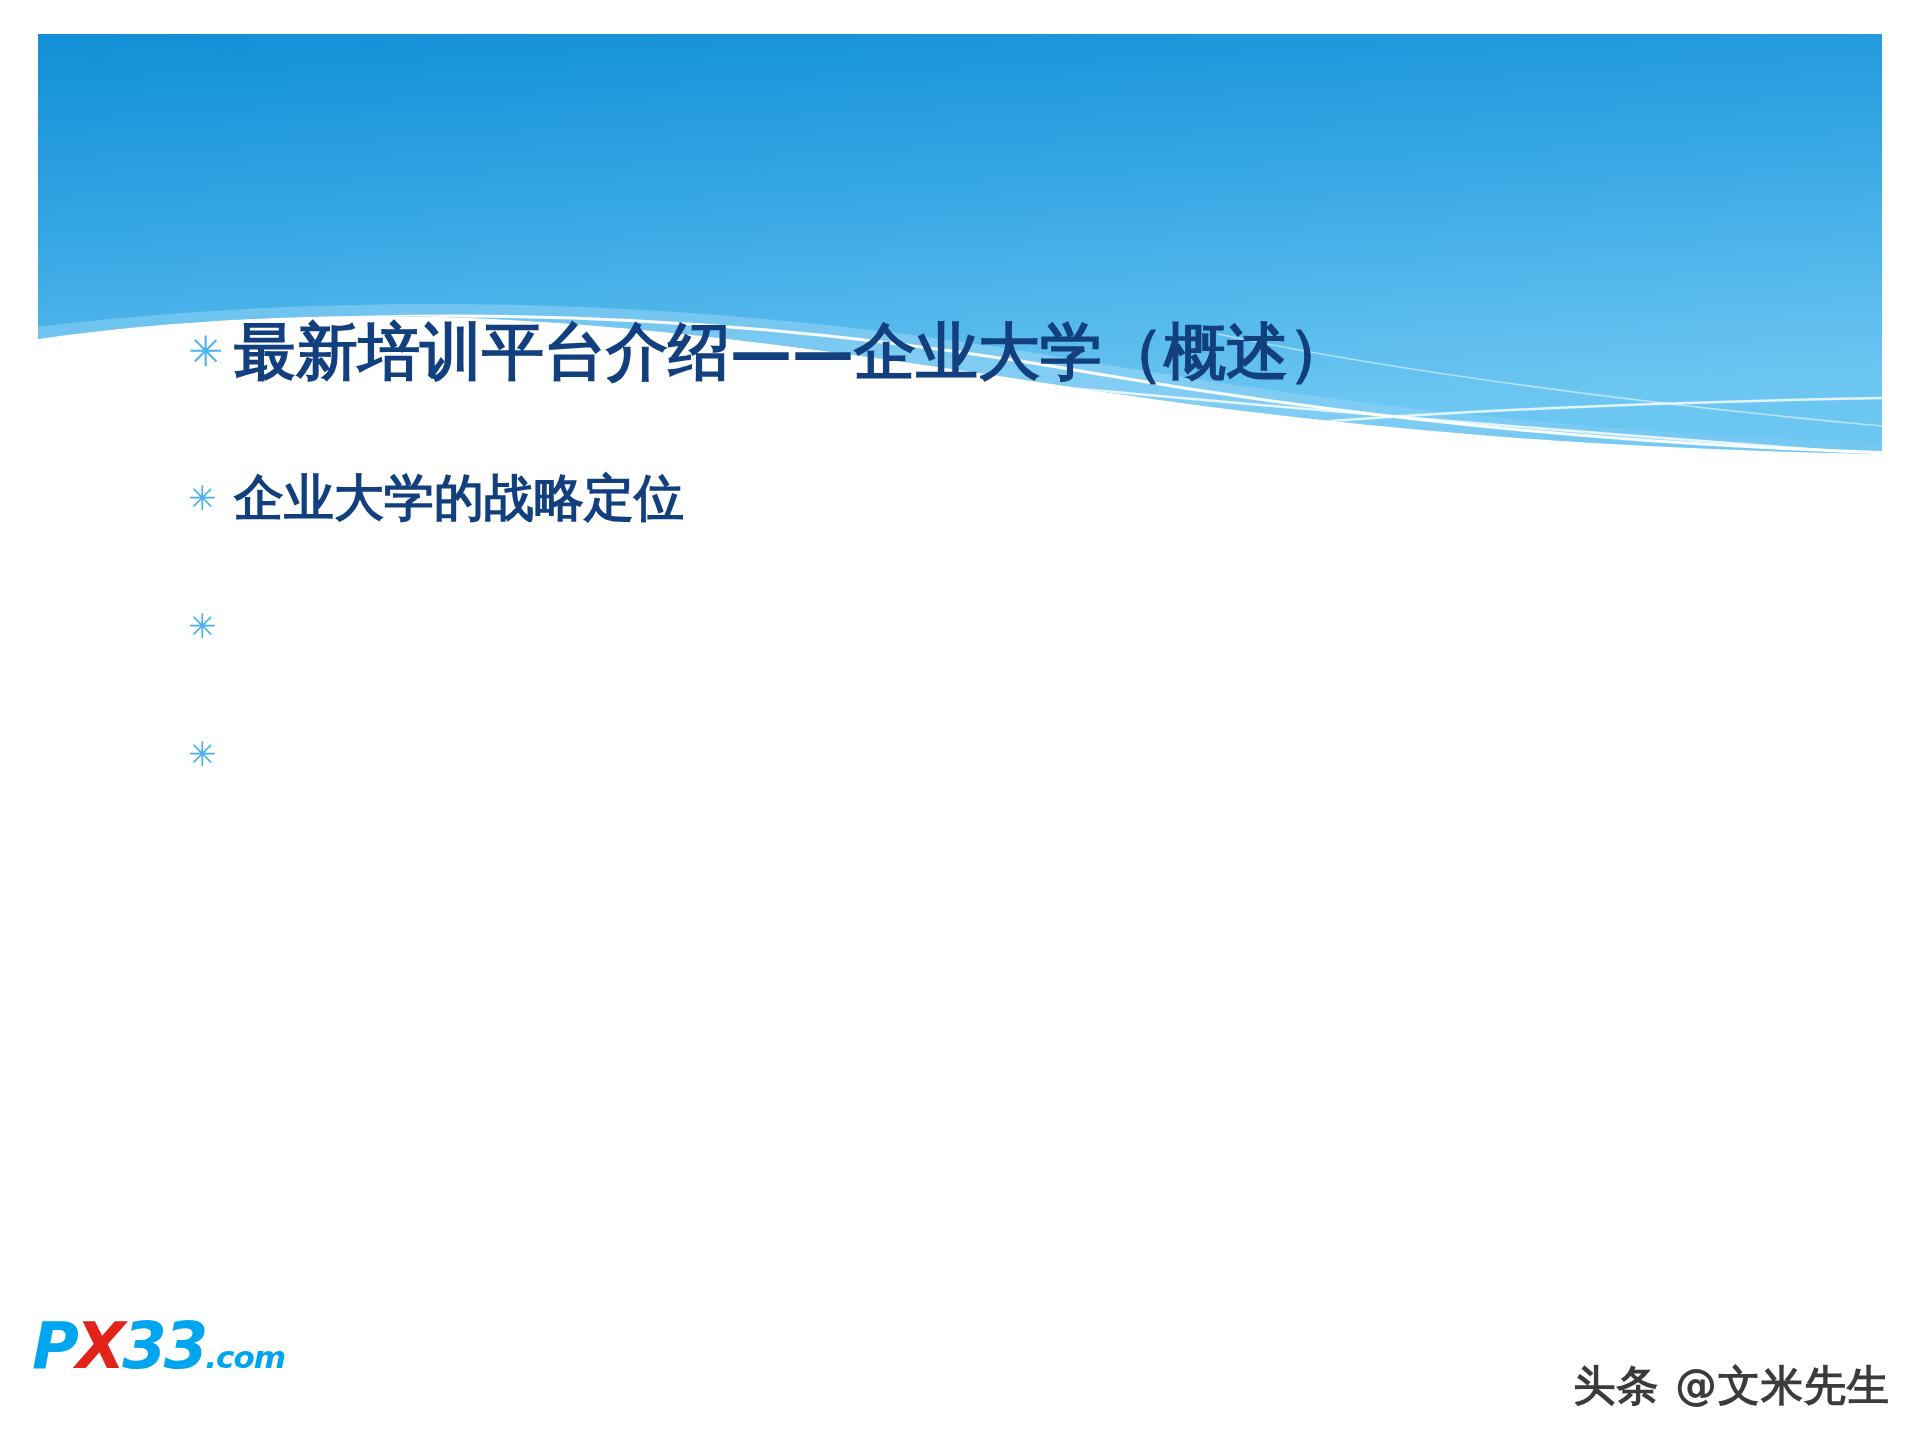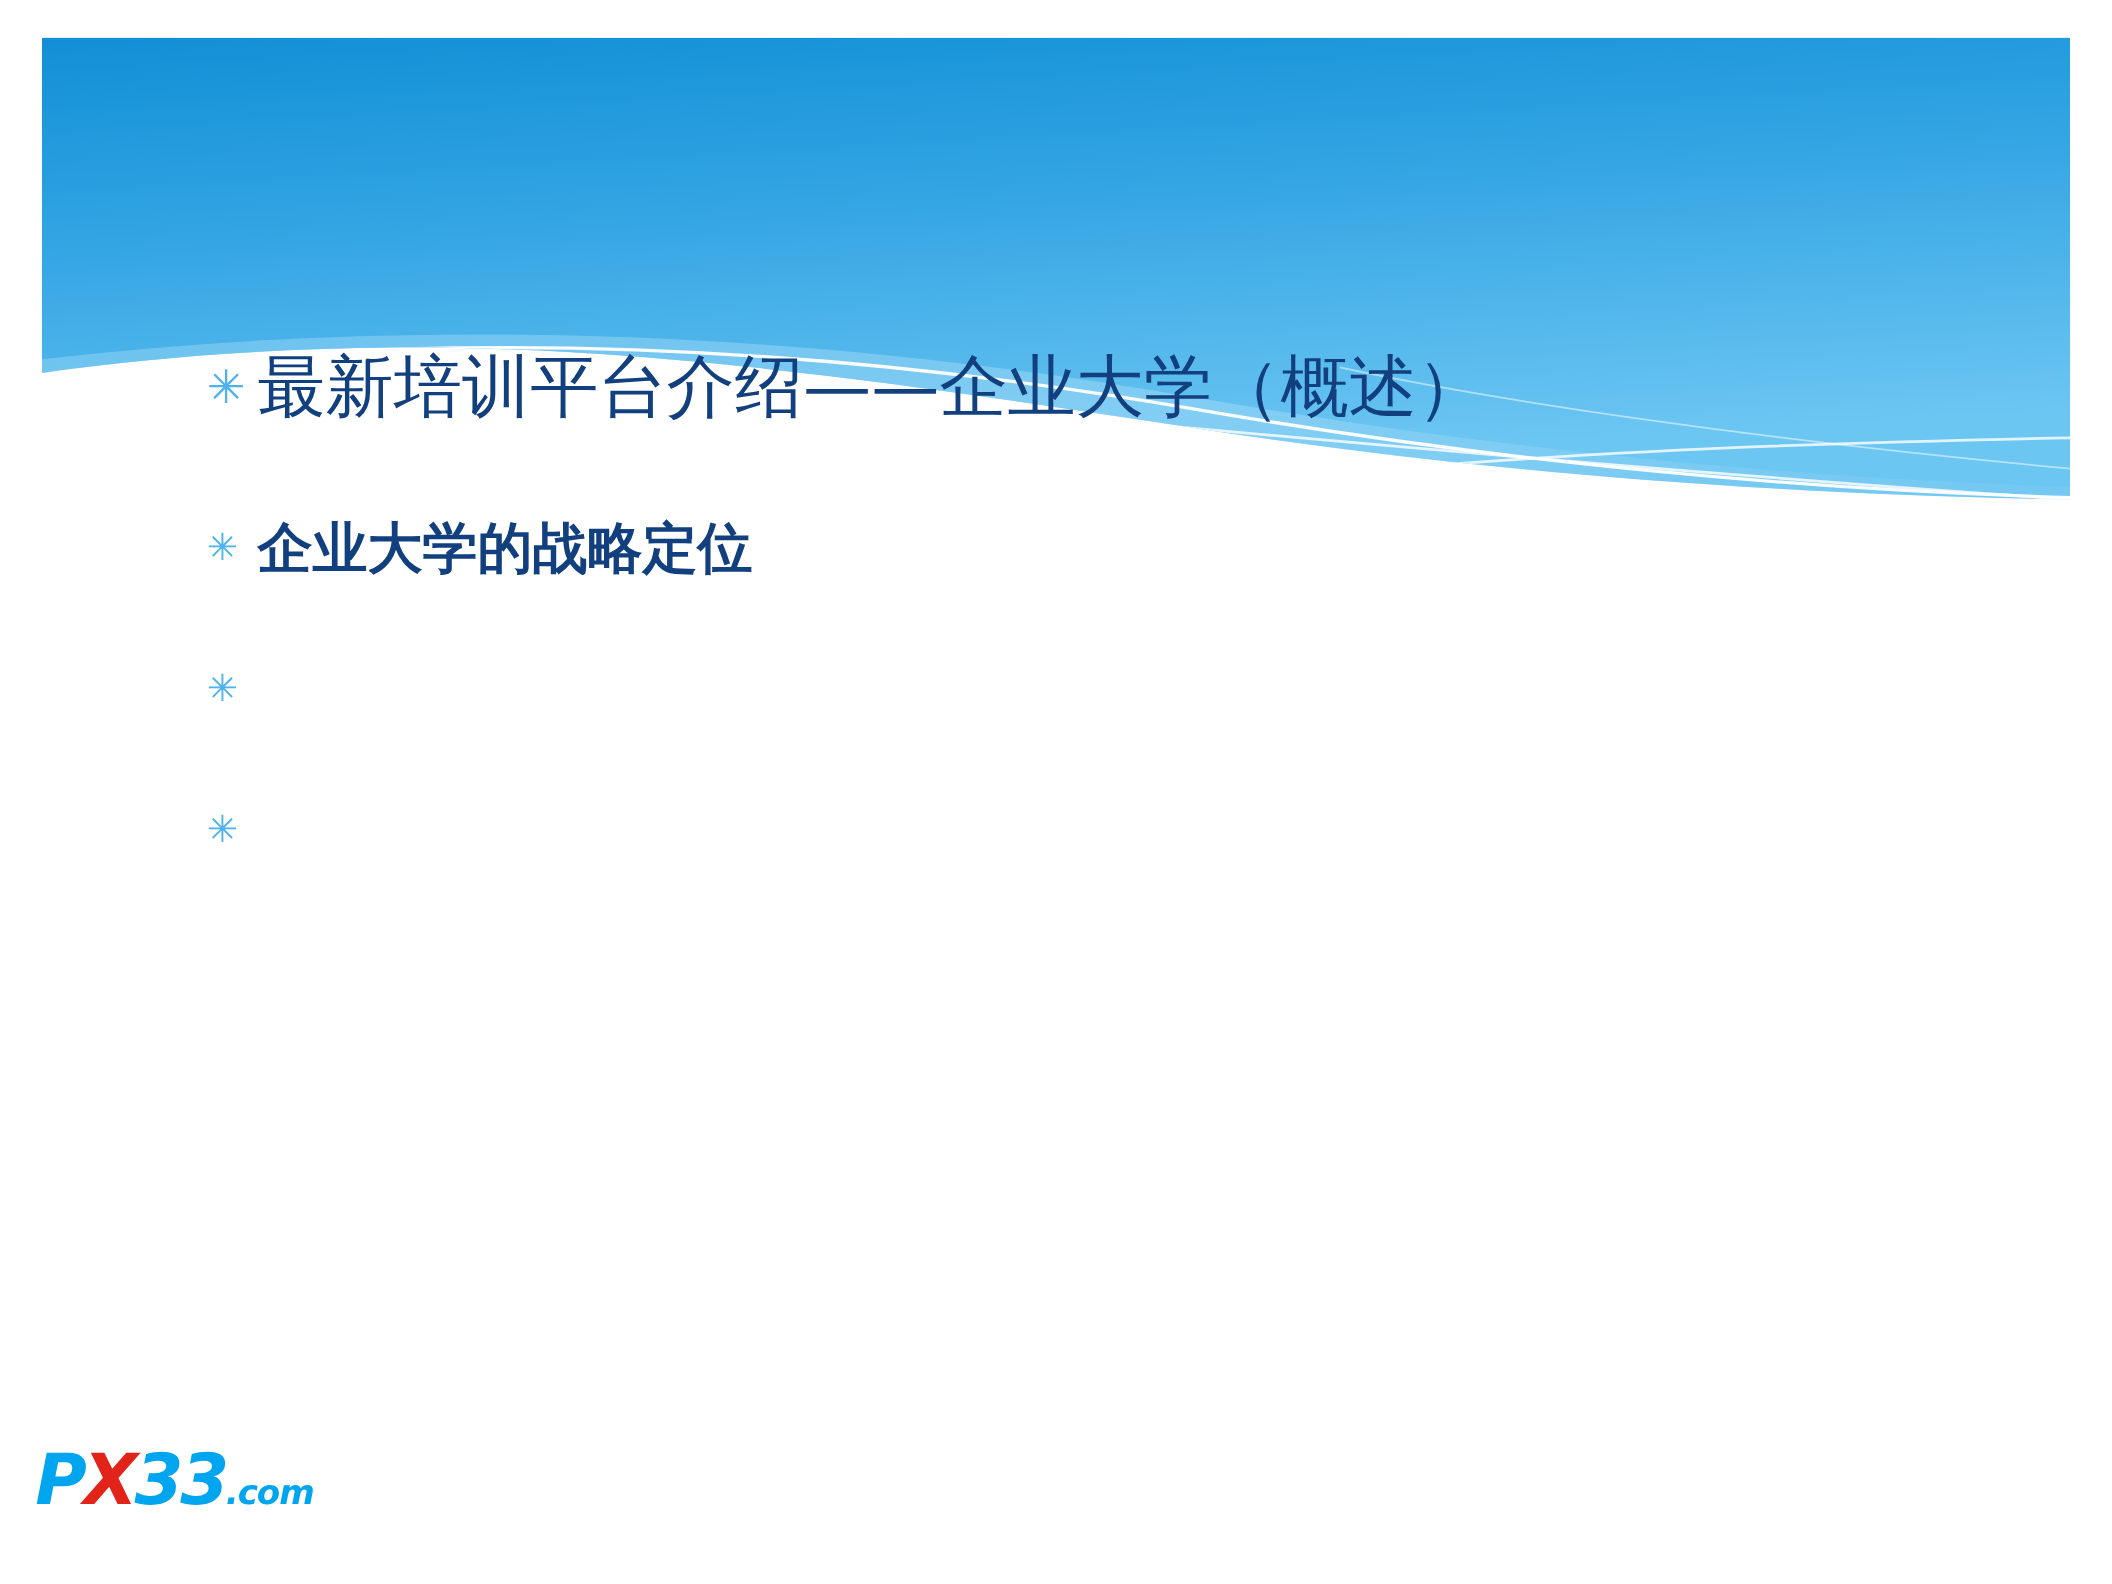--- a/index.html
+++ b/index.html
@@ -62,21 +62,21 @@
     line-height: 1;
     width: 46px;
     flex: 0 0 46px;
     text-align: left;
     font-weight: 400;
     font-family: "DejaVu Sans", sans-serif;
   }
   .title-text {
     color: #12407f;
     font-size: 62px;
-    font-weight: normal;
+    font-weight: bold;
     line-height: 1.05;
     letter-spacing: 0px;
     white-space: nowrap;
     font-family: "DejaVu Sans", "Liberation Sans", sans-serif;
   }
 
   
   .bullets {
     position: absolute;
     left: 150px;
@@ -232,14 +232,15 @@
   </div>
 
   <div class="logo">
     <div class="logo-mark">
       <span class="logo-wordmark">
         <span class="logo-p">P</span><span class="logo-x">X</span><span class="logo-33">33</span><span class="logo-com">.com</span>
       </span>
     </div>
   </div>
 
+  <div class="watermark">头条 @文米先生</div>
 
 </div>
 
 </body></html>

